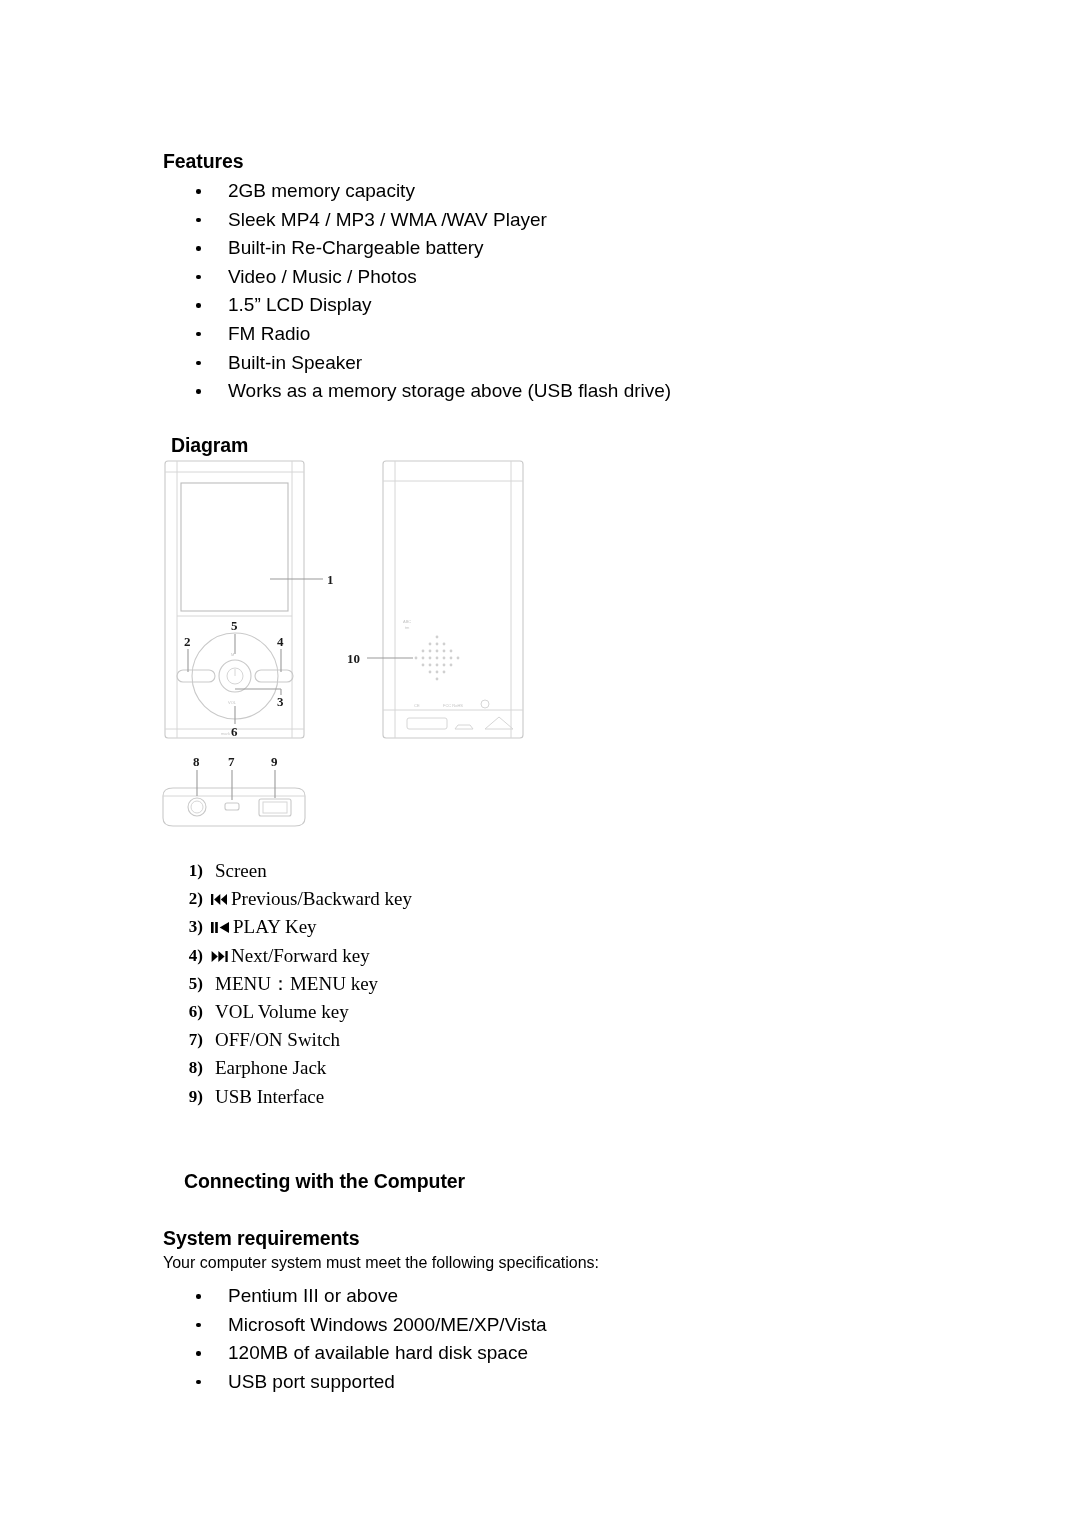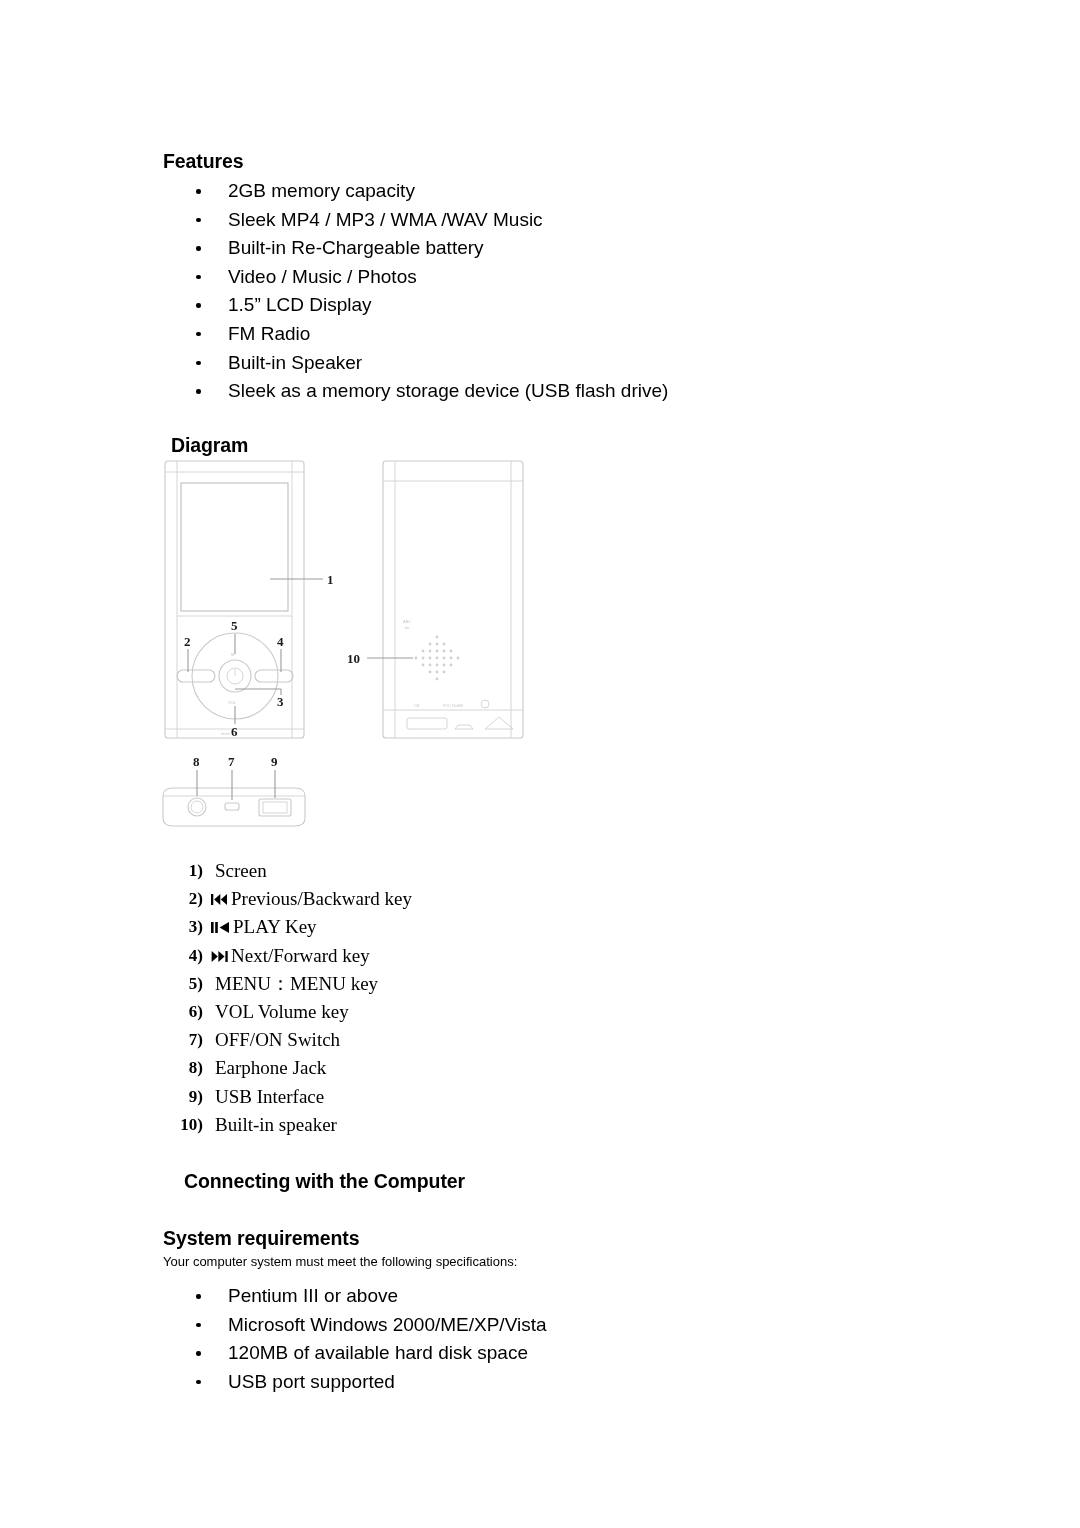--- a/index.html
+++ b/index.html
@@ -99,21 +99,21 @@
     display: inline-block;
     vertical-align: -1px;
     margin-right: 3px;
   }
   .glyph svg { display: block; }
 
   
   .para {
     position: absolute;
     left: 163px;
-    font-size: 13px;
+    font-size: 16px;
     font-family: "Liberation Sans", sans-serif;
     white-space: nowrap;
   }
 
   
   .diagram-figure {
     position: absolute;
     left: 155px;
     top: 432px;
     width: 400px;
@@ -132,21 +132,21 @@
 
   <div class="heading" style="top:134px;">Features</div>
 
   <div class="bullet-list" id="features-list" style="top:161px;">
       <div class="bullet-row">
         <span class="bullet-dot"></span>
         <span class="bullet-text">2GB memory capacity</span>
       </div>
       <div class="bullet-row">
         <span class="bullet-dot"></span>
-        <span class="bullet-text">Sleek MP4 / MP3 / WMA /WAV Music</span>
+        <span class="bullet-text">Sleek MP4 / MP3 / WMA /WAV Player</span>
       </div>
       <div class="bullet-row">
         <span class="bullet-dot"></span>
         <span class="bullet-text">Built-in Re-Chargeable battery</span>
       </div>
       <div class="bullet-row">
         <span class="bullet-dot"></span>
         <span class="bullet-text">Video / Music / Photos</span>
       </div>
       <div class="bullet-row">
@@ -156,21 +156,21 @@
       <div class="bullet-row">
         <span class="bullet-dot"></span>
         <span class="bullet-text">FM Radio</span>
       </div>
       <div class="bullet-row">
         <span class="bullet-dot"></span>
         <span class="bullet-text">Built-in Speaker</span>
       </div>
       <div class="bullet-row">
         <span class="bullet-dot"></span>
-        <span class="bullet-text">Sleek as a memory storage device (USB flash drive)</span>
+        <span class="bullet-text">Works as a memory storage above (USB flash drive)</span>
       </div>
     </div>
 
   <div class="heading" style="top:418px;margin-left:8px;">Diagram</div>
 
   <div class="diagram-figure">
     <svg viewBox="0 0 400 380" xmlns="http://www.w3.org/2000/svg">
       <defs>
         <style>
           .ln  { fill:none; stroke:#c9c9c9; stroke-width:1.1; }
@@ -353,24 +353,20 @@
         <span class="num-label indent">OFF/ON Switch</span>
       </div>
       <div class="num-row">
         <span class="num-marker">8)</span>
         <span class="num-label indent">Earphone Jack</span>
       </div>
       <div class="num-row">
         <span class="num-marker">9)</span>
         <span class="num-label indent">USB Interface</span>
       </div>
-      <div class="num-row">
-        <span class="num-marker">10)</span>
-        <span class="num-label indent">Built-in speaker</span>
-      </div>
     </div>
 
   <div class="heading" style="top:1154px;margin-left:21px;">Connecting with the Computer</div>
 
   <div class="heading" style="top:1211px;">System requirements</div>
 
   <div class="para" style="top:1238px;">Your computer system must meet the following specifications:</div>
 
   <div class="bullet-list" id="sysreq-list" style="top:1266px;">
       <div class="bullet-row">

